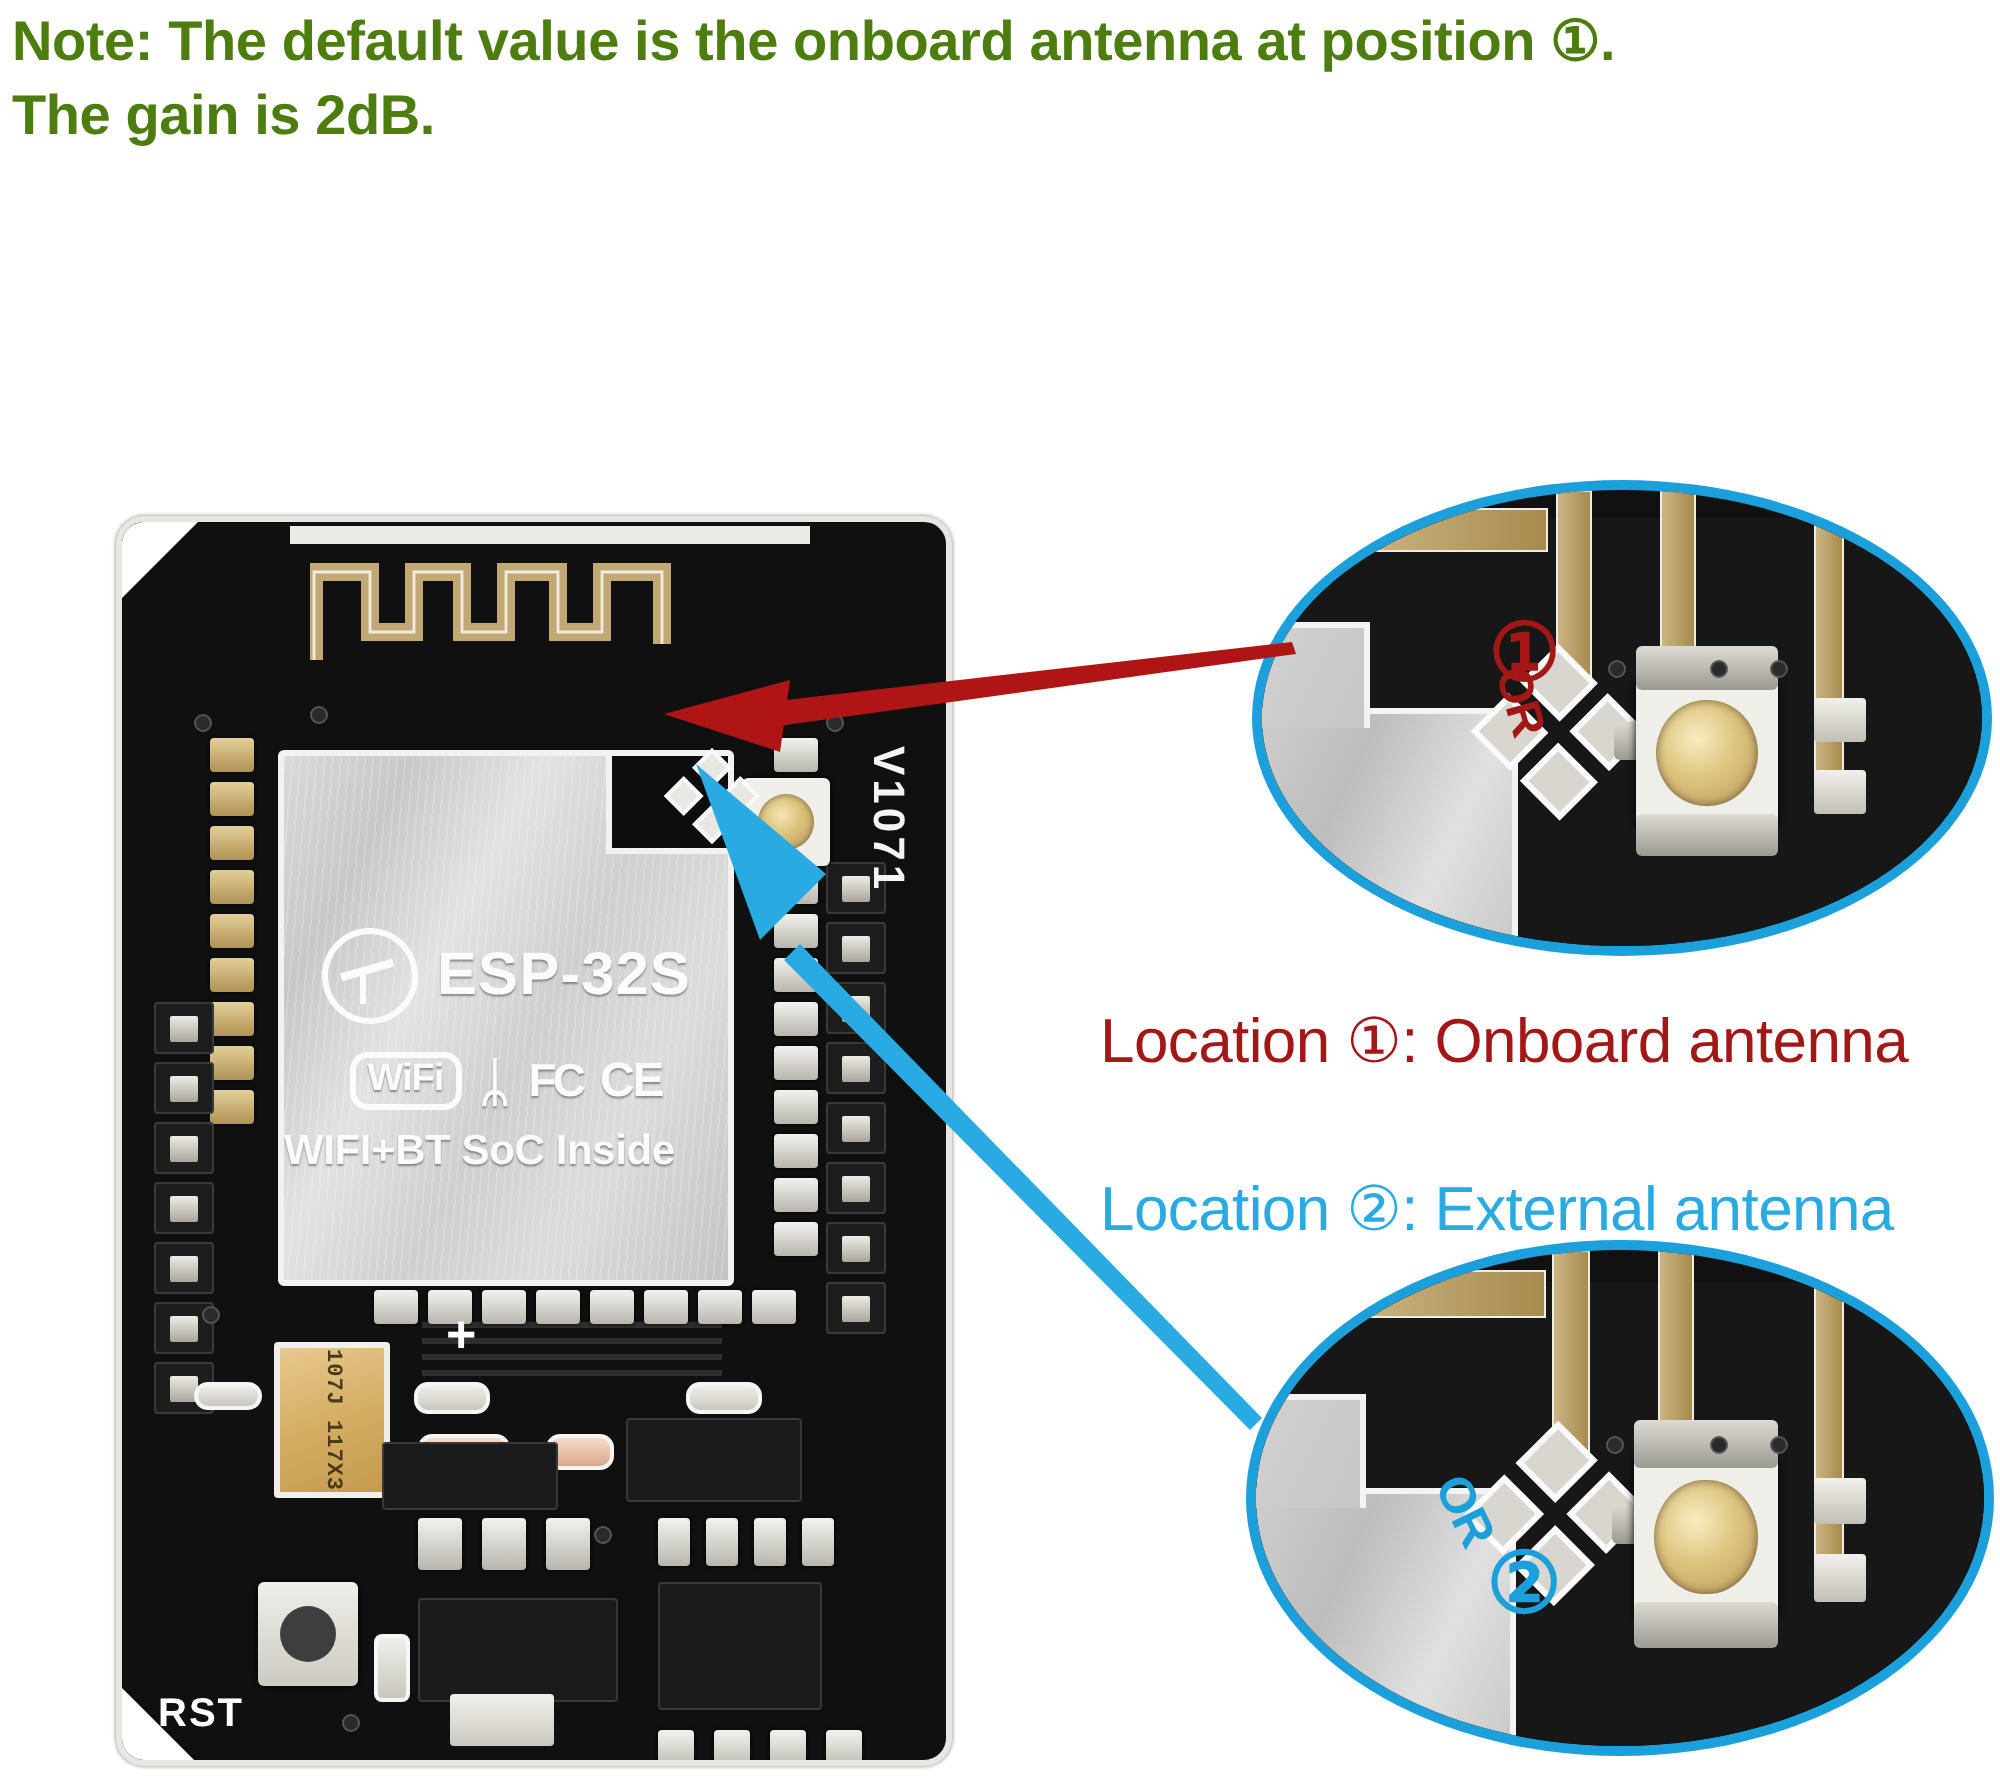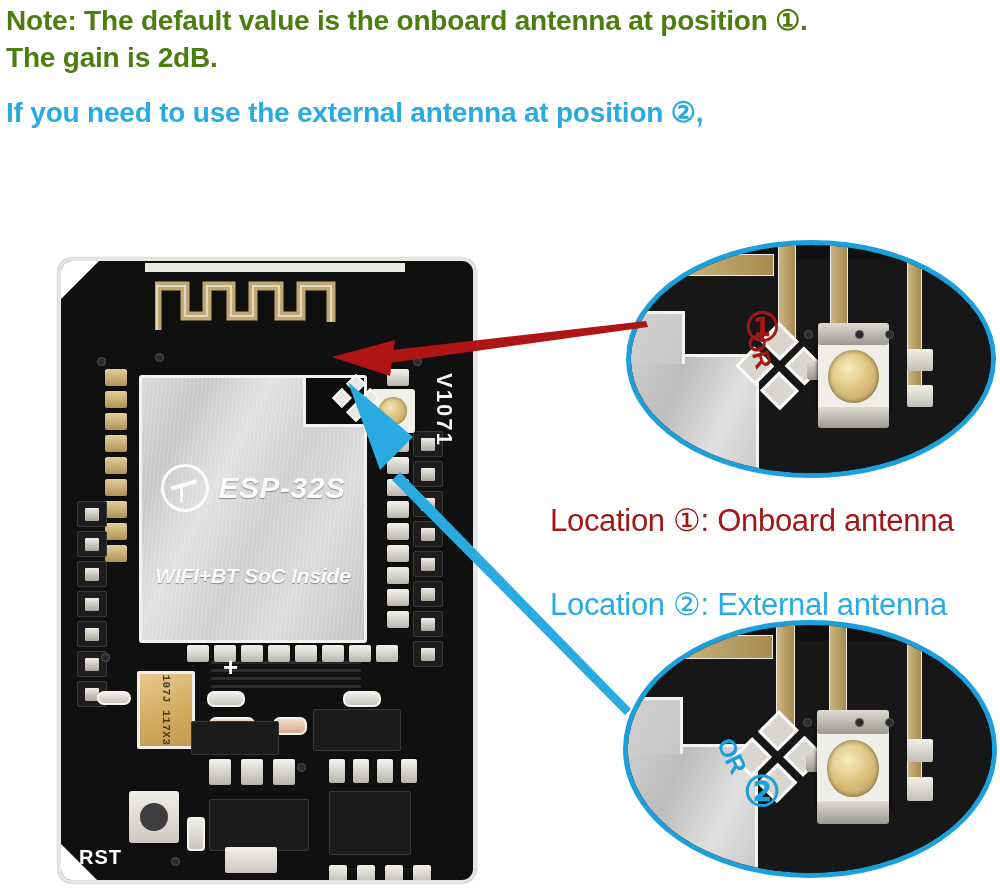--- a/index.html
+++ b/index.html
@@ -126,22 +126,20 @@
     border-left: 3px solid #f2f2f2;
     border-bottom: 3px solid #f2f2f2;
     box-sizing: border-box;
     z-index: 3;
   }
   .esp-text {
     position: relative;
     z-index: 2;
     color: #fbfbfb;
     text-shadow: 0 1px 1px rgba(90,90,90,.65);
-    text-align: center;
-    font-style: italic;
   }
   .esp-row-logo {
     position: absolute;
     top: 86px; left: 0; right: 0;
     display: flex;
     align-items: center;
     justify-content: center;
     gap: 10px;
   }
   .esp-logo-circle {
@@ -579,21 +577,20 @@
     pointer-events: none;
   }
 </style>
 </head>
 <body>
 
 <div class="note-block">
   <div class="note-line note-red">Note: The default value is the onboard antenna at position ①.</div>
   <div class="note-line note-red">The gain is 2dB.</div>
   <div class="note-gap"></div>
-  <div class="note-line note-blue">If you need to use the external antenna at position ②,</div>
 </div>
 
 <div class="board-wrap">
   <div class="board">
 
     <div class="ant-top-strip"></div>
     <svg class="pcb-ant" viewBox="0 0 210 56">
       <path d="M2,54 L2,10 L30,10 L30,40 L52,40 L52,10 L76,10 L76,40 L98,40 L98,10 L124,10 L124,40 L146,40 L146,10 L176,10 L176,46" fill="none" stroke="#c2a873" stroke-width="9"></path>
       <path d="M2,54 L2,10 L30,10 L30,40 L52,40 L52,10 L76,10 L76,40 L98,40 L98,10 L124,10 L124,40 L146,40 L146,10 L176,10 L176,46" fill="none" stroke="#f0ece1" stroke-width="1.4"></path>
     </svg>
@@ -601,20 +598,26 @@
     <div class="trace" style="left:150px;top:400px;width:150px;height:3px;"></div>
     <div class="trace" style="left:150px;top:408px;width:150px;height:3px;"></div>
     <div class="trace" style="left:150px;top:416px;width:150px;height:3px;"></div>
     <div class="trace" style="left:150px;top:424px;width:150px;height:3px;"></div>
 
     <div class="esp-module">
       <div class="esp-notch"></div>
       <div class="esp-text esp-row-logo">
         <span class="esp-logo-circle"></span>
         <span class="esp-name">ESP-32S</span>
+      </div>
+      <div class="esp-text esp-row-marks">
+        <span class="wifi-badge">WiFi</span>
+        <span class="bt-glyph">ᛦ</span>
+        <span class="fc-glyph">FC</span>
+        <span class="ce-glyph">CE</span>
       </div>
       <div class="esp-text esp-row-soc">WIFI+BT SoC Inside</div>
     </div>
 
     <div class="vtext">V1071</div>
 
     <div class="ufl"></div>
     <div class="bridge">
         <i></i>
         <i></i>

